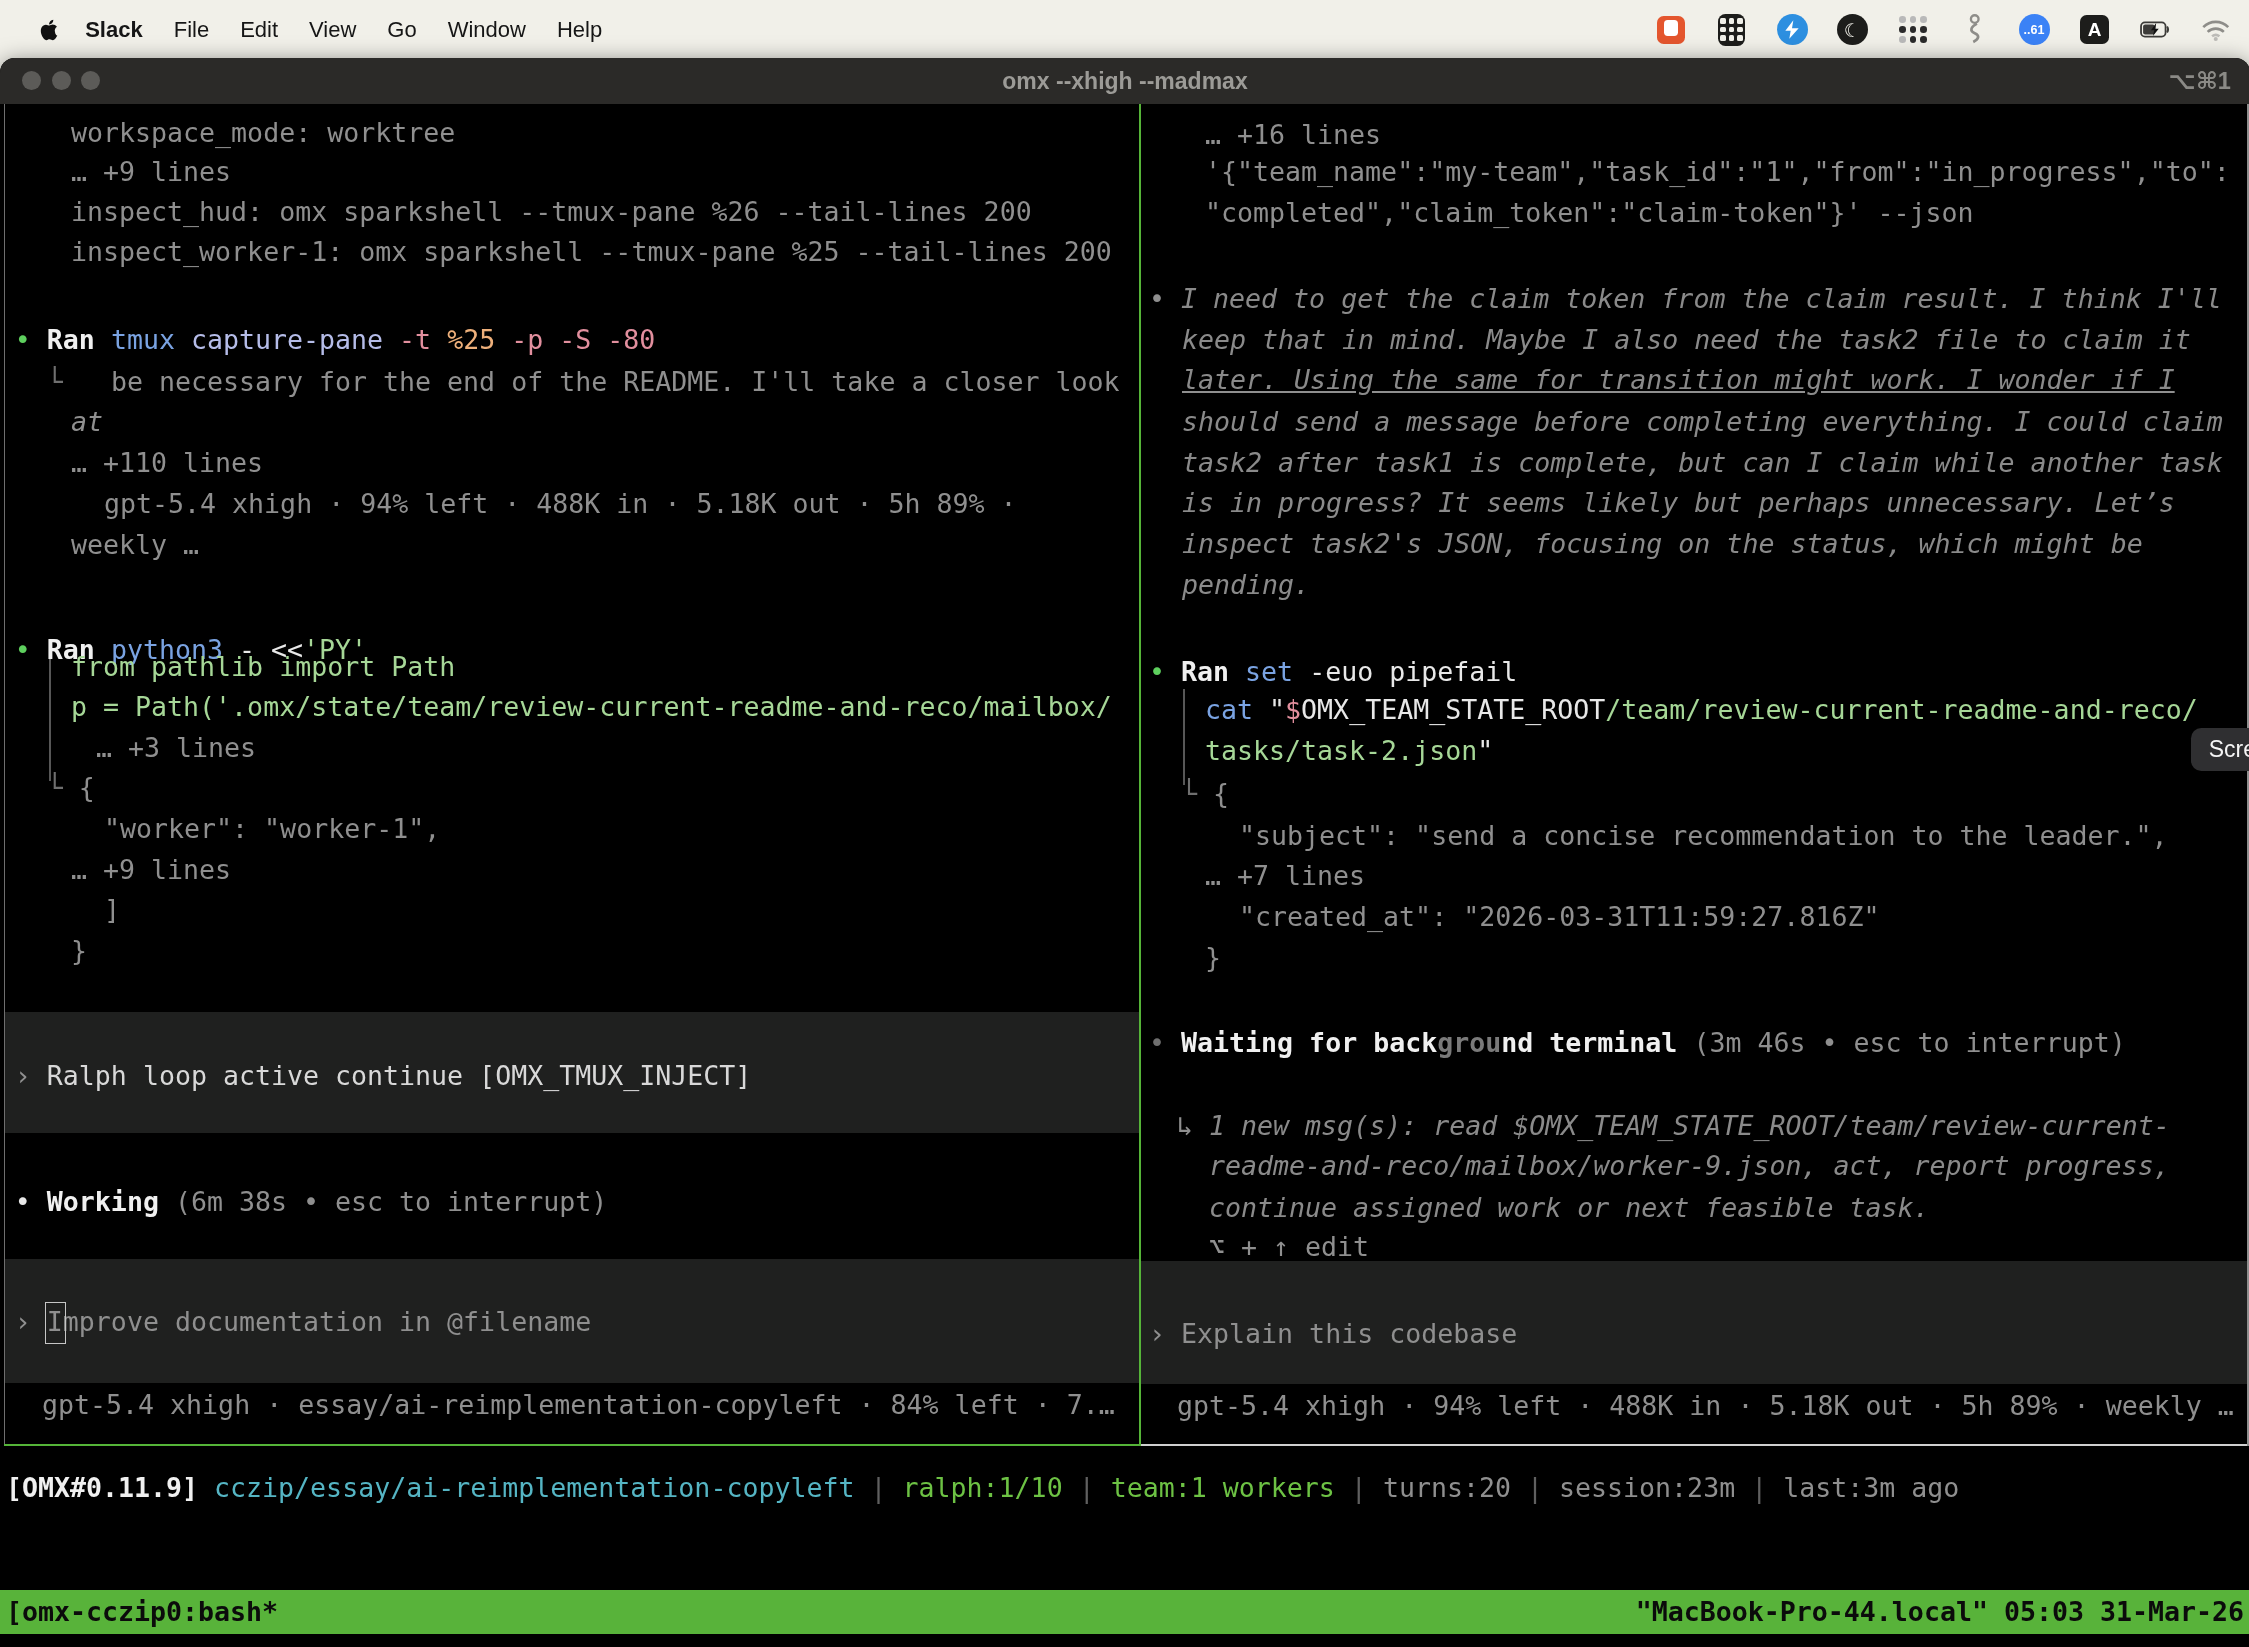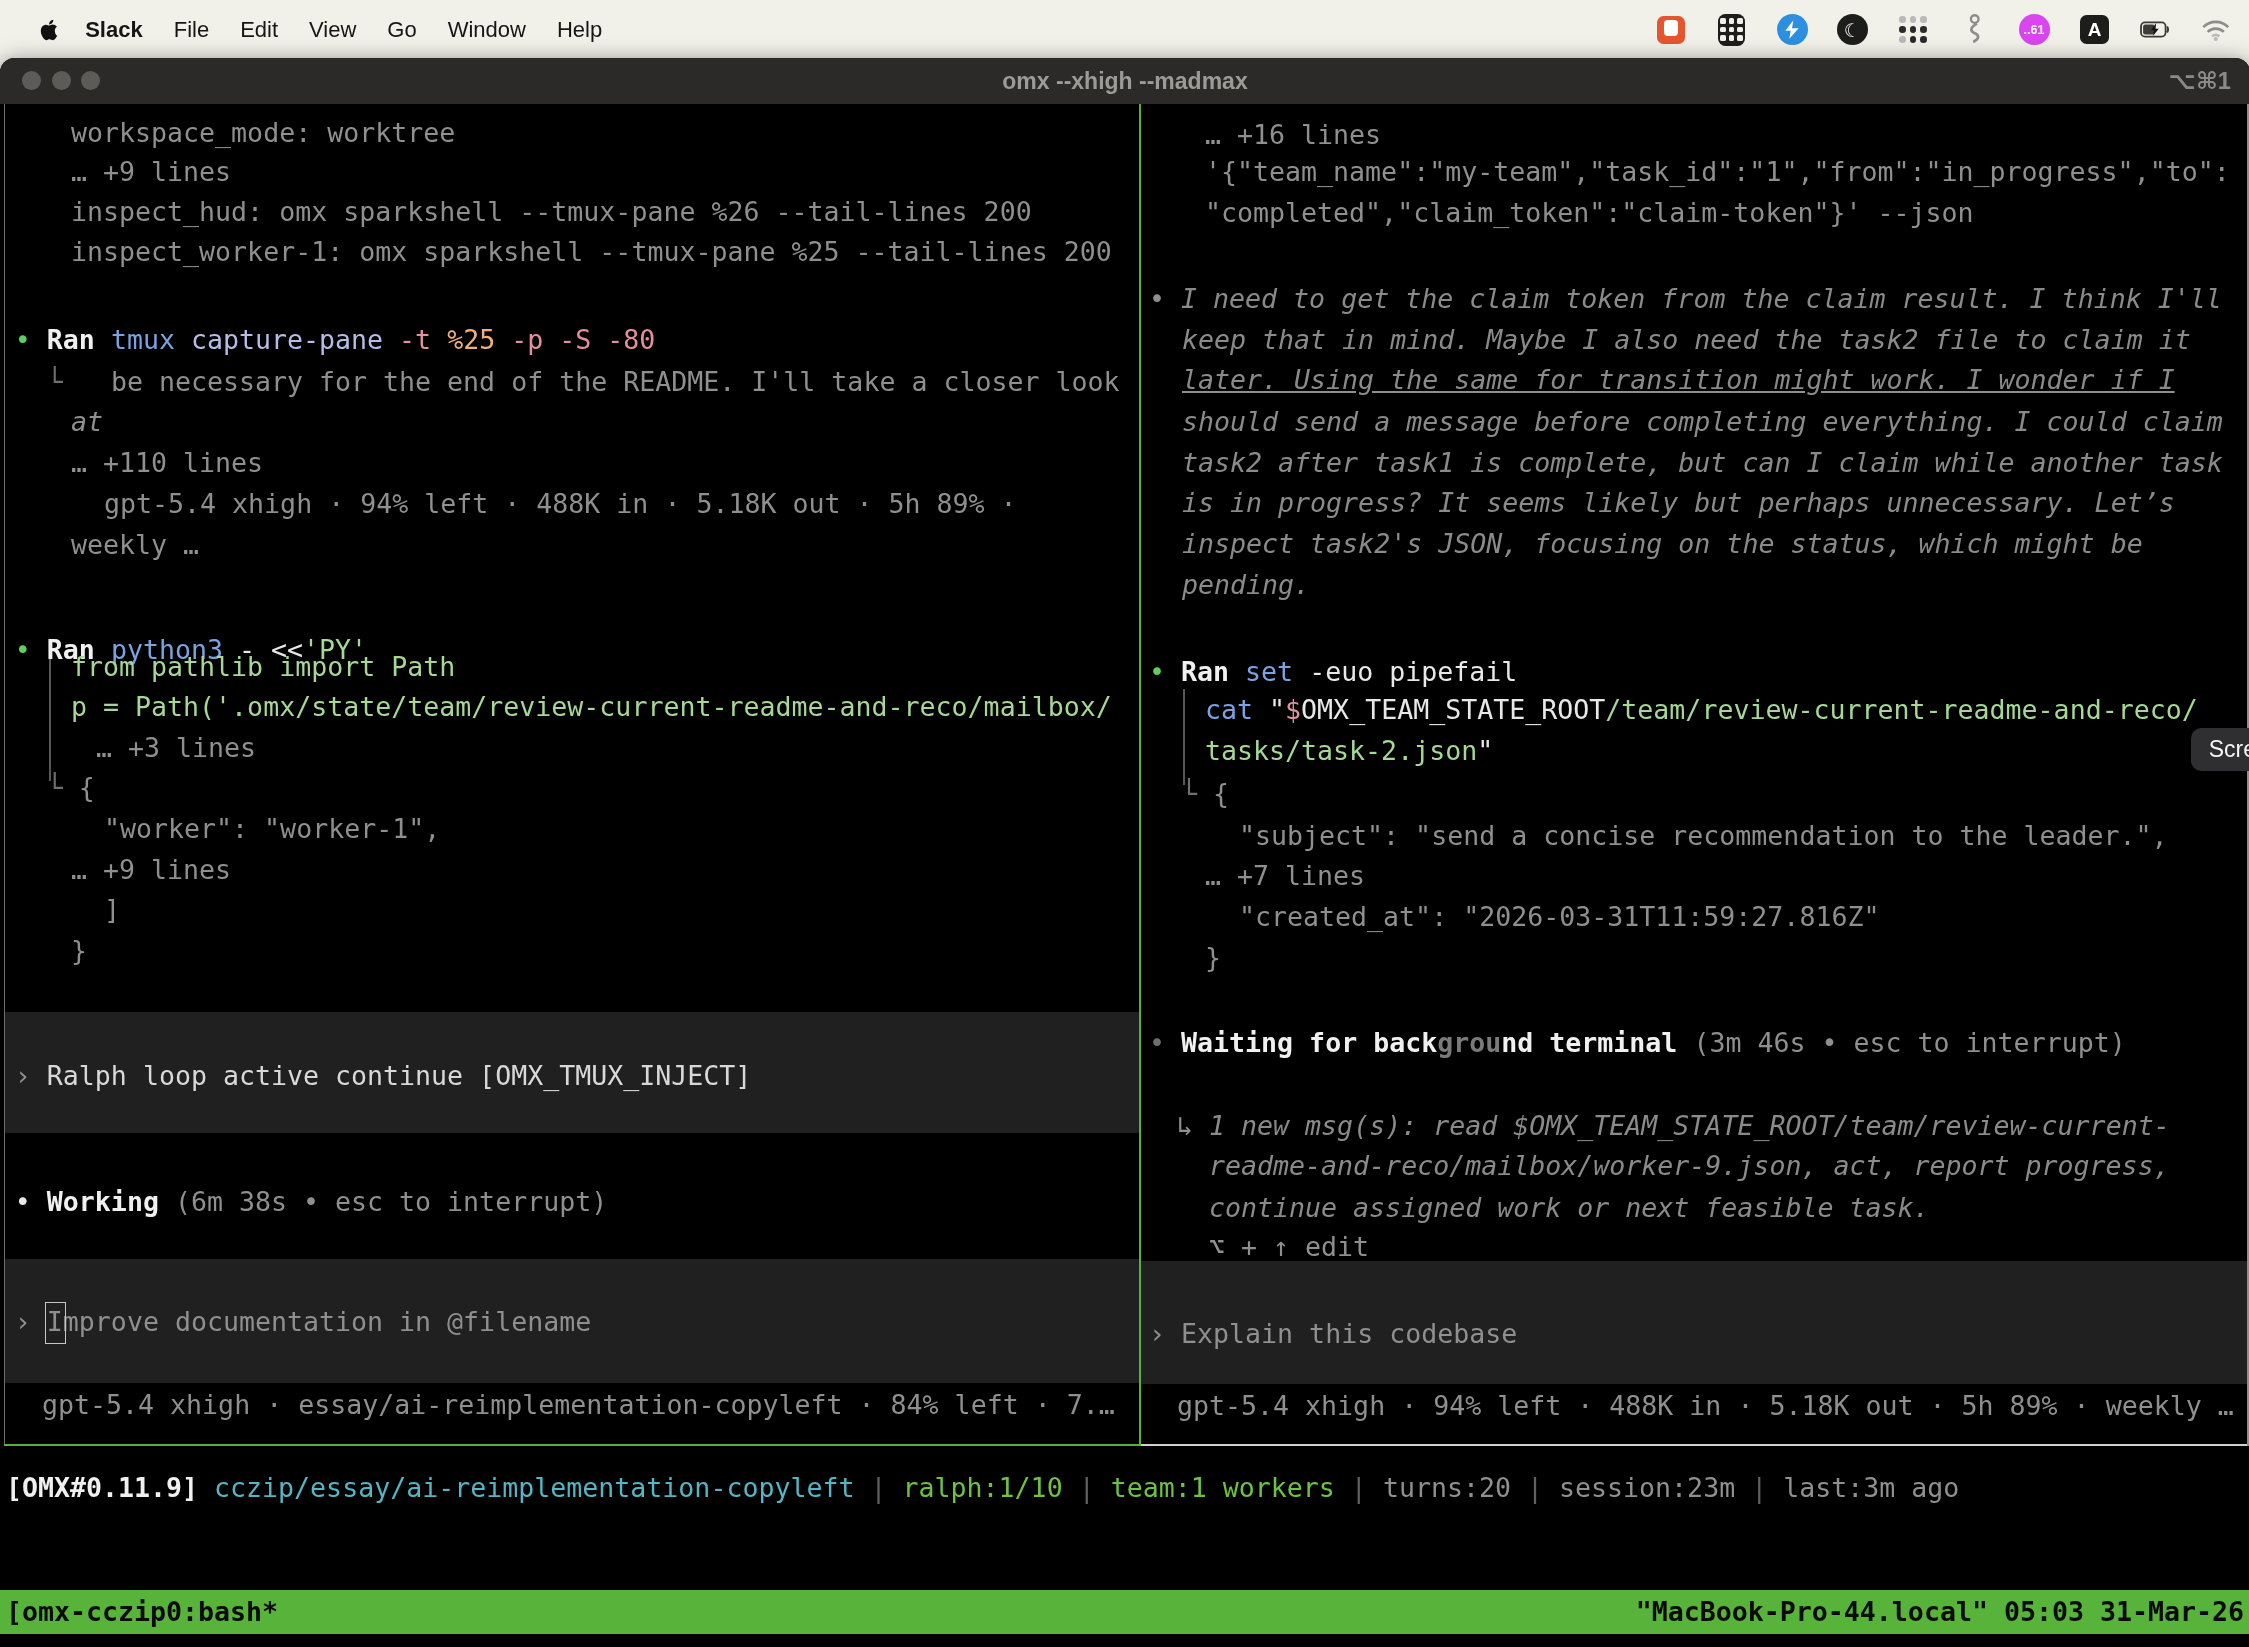--- a/index.html
+++ b/index.html
@@ -22,21 +22,21 @@
   .sicon{width:31px;height:31px;display:flex;align-items:center;justify-content:center;flex:0 0 auto;}
   .rec-icon{width:28px;height:28px;background:#e4562e;border-radius:6.6px;position:relative;}
   .rec-icon:before{content:"";position:absolute;left:6.6px;top:4.4px;width:14.8px;height:16px;background:#fff;border-radius:3.7px;}
   .rec-icon:after{content:"";position:absolute;left:5.2px;bottom:1.5px;border-left:6.6px solid #e4562e;border-top:6.6px solid transparent;}
   .keypad-icon{width:26.6px;height:32px;background:#1d1d1b;border-radius:7.4px;display:grid;grid-template-columns:repeat(3,5.9px);grid-template-rows:repeat(3,5.9px);gap:2.2px;align-content:center;justify-content:center;}
   .keypad-icon i{background:#f1f0e9;border-radius:1.5px;}
   .blue-circ{width:31px;height:31px;border-radius:50%;background:#2d8fe0;display:flex;align-items:center;justify-content:center;}
   .moon-circ{width:31px;height:31px;border-radius:50%;background:#1d1d1b;color:#f1f0e9;display:flex;align-items:center;justify-content:center;font-size:19px;font-family:"DejaVu Sans",sans-serif;}
   .dots-grid{display:grid;grid-template-columns:repeat(3,6.6px);grid-template-rows:repeat(3,6.6px);gap:3.7px;}
   .dots-grid i{border-radius:50%;}
-  .badge-circ{width:31px;height:31px;border-radius:50%;background:#d946ef;color:#fff;display:flex;align-items:center;justify-content:center;font-size:12.5px;font-family:"Liberation Sans",sans-serif;font-weight:700;}
+  .badge-circ{width:31px;height:31px;border-radius:50%;background:#3b82f6;color:#fff;display:flex;align-items:center;justify-content:center;font-size:12.5px;font-family:"Liberation Sans",sans-serif;font-weight:700;}
   .akey{width:29.5px;height:29.5px;border-radius:6.6px;background:#1d1d1b;color:#fff;display:flex;align-items:center;justify-content:center;font-size:19px;font-weight:700;font-family:"Liberation Sans",sans-serif;}
   
   .window{position:absolute;top:58px;left:0;width:2250px;height:1590px;background:#000;border-radius:14.8px 14.8px 0 0;overflow:hidden;box-shadow:0 4.4px 22px rgba(0,0,0,.5);}
   .titlebar{position:absolute;top:0;left:0;width:100%;height:46px;background:#2b2a28;}
   .tl-dot{position:absolute;top:13.3px;width:19px;height:19px;border-radius:50%;background:#5c5b58;}
   .win-title{position:absolute;top:0;left:0;width:100%;height:32px;line-height:46px;text-align:center;color:#9c9b97;font-family:"Liberation Sans","DejaVu Sans",sans-serif;font-size:23px;font-weight:600;}
   .win-shortcut{position:absolute;top:0;right:19px;height:46px;line-height:46px;color:#8b8a86;font-family:"Liberation Sans","DejaVu Sans",sans-serif;font-size:23.6px;font-weight:600;}
   
   #terminal{position:absolute;top:46px;left:0;width:2250px;height:1544px;background:#000;overflow:hidden;}
   .band{position:absolute;background:#1f201f;}

